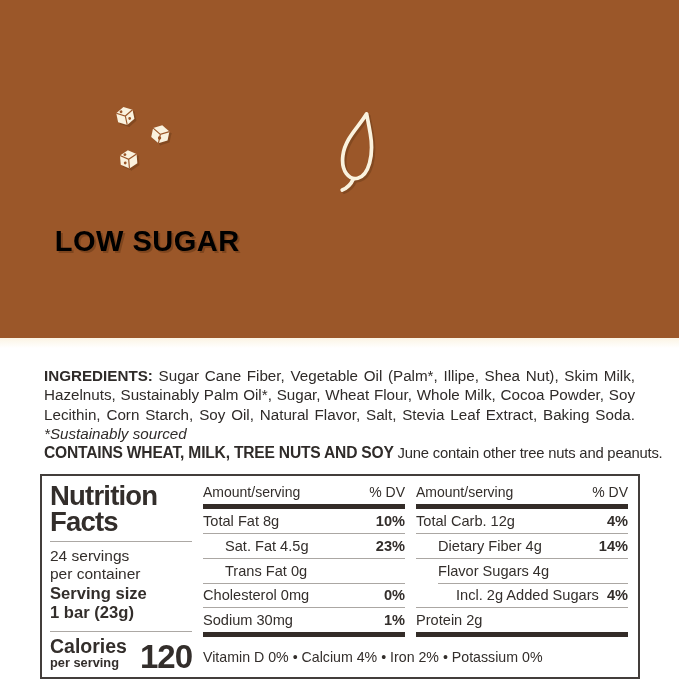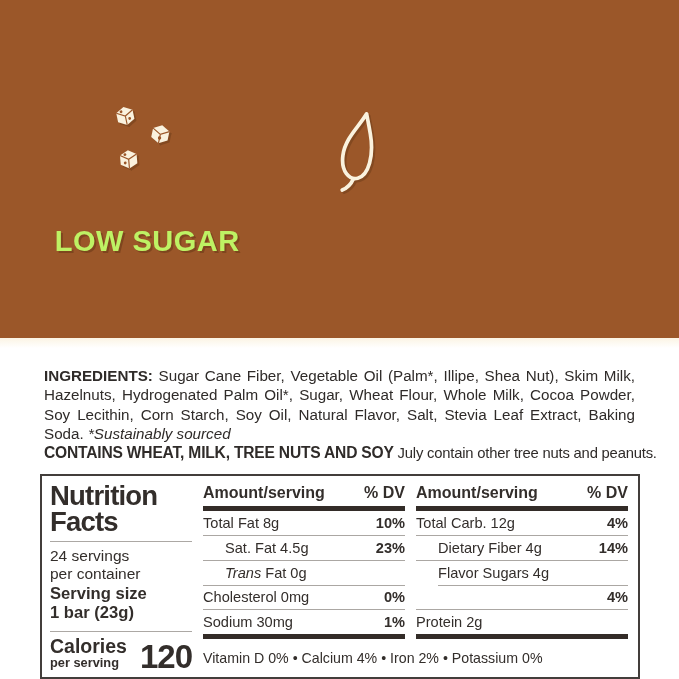--- a/index.html
+++ b/index.html
@@ -23,21 +23,21 @@
   .feature {
     display: flex; flex-direction: column; align-items: center;
   }
   .icon-box {
     height: 120px; display: flex; align-items: flex-end; justify-content: center;
     color: #FAF2DE;
     filter: drop-shadow(2px 2px 0 rgba(60,30,8,0.25));
   }
   .feature-label {
     margin-top: 13px;
-    color: #bef264;
+    color: #000000;
     font-weight: bold;
     font-size: 29px;
     letter-spacing: 0.5px;
     text-shadow: 2px 2px 0 rgba(60,30,8,0.3);
     white-space: nowrap;
   }
 
   
   .content {
     background: linear-gradient(#FBF4E4, #ffffff 10px);
@@ -84,33 +84,33 @@
   .servings { font-size: 15.5px; line-height: 1.13; }
   .serving-size { font-weight: bold; font-size: 16.6px; line-height: 1.13; margin-top: 3px; }
   .cal-row { display: flex; align-items: flex-end; justify-content: space-between; margin-top: 2px; }
   .cal-label { font-weight: bold; font-size: 19.5px; line-height: 0.95; }
   .cal-sub { font-weight: bold; font-size: 12.8px; }
   .cal-val { font-weight: bold; font-size: 33px; line-height: 0.82; letter-spacing: -1px; }
 
   .ncol { display: flex; flex-direction: column; }
   .chead {
     display: flex; justify-content: space-between;
-    font-size: 16px; font-weight: bold;
+    font-size: 14px; font-weight: normal;
     padding: 3px 0 4px;
   }
   .thick { height: 5px; background: #332C28; }
   .nrow {
     height: 23.8px;
     display: flex; align-items: center;
     font-size: 14.6px;
     white-space: nowrap;
   }
   .nrow .nname { }
   .nrow .b { font-weight: normal; }
-  .nrow .it { font-style: italic; }
+  .nrow .it { }
   .nrow .nval { margin-left: 4px; }
   .nrow .ndv { margin-left: auto; font-weight: bold; }
   .ind1 { padding-left: 22px; }
   .ind2 { padding-left: 40px; }
   .sep { border: none; border-top: 1px solid #ABA7A3; }
   .sep.ind { margin-left: 22px; }
   .vitamins {
     grid-column: 2 / 4;
     font-size: 14.2px;
     padding-top: 6px;
@@ -154,23 +154,23 @@
           <path d="M63,7 C53,24 34,40 31,63 C28,85 40,97 51,94 C66,90 73,63 68,34 C66,22 64,13 63,7 Z" fill="none" stroke="#FAF2DE" stroke-width="5" stroke-linecap="round" stroke-linejoin="round"></path>
           <path d="M45,95 C42,102 37,107 30,110" fill="none" stroke="#FAF2DE" stroke-width="5" stroke-linecap="round"></path>
         </svg>
       </div>
     </div>
 
   </div>
 
   <div class="content">
 
-    <p class="ingredients"><span class="ing-head">INGREDIENTS:</span><span> Sugar Cane Fiber, Vegetable Oil (Palm*, Illipe, Shea Nut), Skim Milk, Hazelnuts, Hydrogenated Palm Oil*, Sugar, Wheat Flour, Whole Milk, Cocoa Powder, Soy Lecithin, Corn Starch, Soy Oil, Natural Flavor, Salt, Stevia Leaf Extract, Baking Soda. </span><span class="sourced">*Sustainably sourced</span></p>
-
-    <p class="contains-line"><span class="contains-bold">CONTAINS WHEAT, MILK, TREE NUTS AND SOY</span><span> July contain other tree nuts and peanuts.</span></p>
+    <p class="ingredients"><span class="ing-head">INGREDIENTS:</span><span> Sugar Cane Fiber, Vegetable Oil (Palm*, Illipe, Shea Nut), Skim Milk, Hazelnuts, Sustainably Palm Oil*, Sugar, Wheat Flour, Whole Milk, Cocoa Powder, Soy Lecithin, Corn Starch, Soy Oil, Natural Flavor, Salt, Stevia Leaf Extract, Baking Soda. </span><span class="sourced">*Sustainably sourced</span></p>
+
+    <p class="contains-line"><span class="contains-bold">CONTAINS WHEAT, MILK, TREE NUTS AND SOY</span><span> June contain other tree nuts and peanuts.</span></p>
 
     <div class="nfp">
 
       <div class="nf-left">
         <div class="nf-title">
           <div>Nutrition</div>
           <div>Facts</div>
         </div>
         <hr class="lc-sep">
         <div class="servings">
@@ -247,20 +247,21 @@
           <span class="ndv">14%</span>
         </div>
         <hr class="sep">
         <div class="nrow ind1">
           <span class="nname">Flavor Sugars</span>
           <span class="nval">4g</span>
           <span class="ndv"></span>
         </div>
         <hr class="sep ind">
         <div class="nrow ind2">
+          <span class="nname">Incl. 2g Added Sugars</span>
           <span class="nval"></span>
           <span class="ndv">4%</span>
         </div>
         <hr class="sep">
         <div class="nrow">
           <span class="nname b">Protein</span>
           <span class="nval">2g</span>
           <span class="ndv"></span>
         </div>
         <div class="thick"></div>

